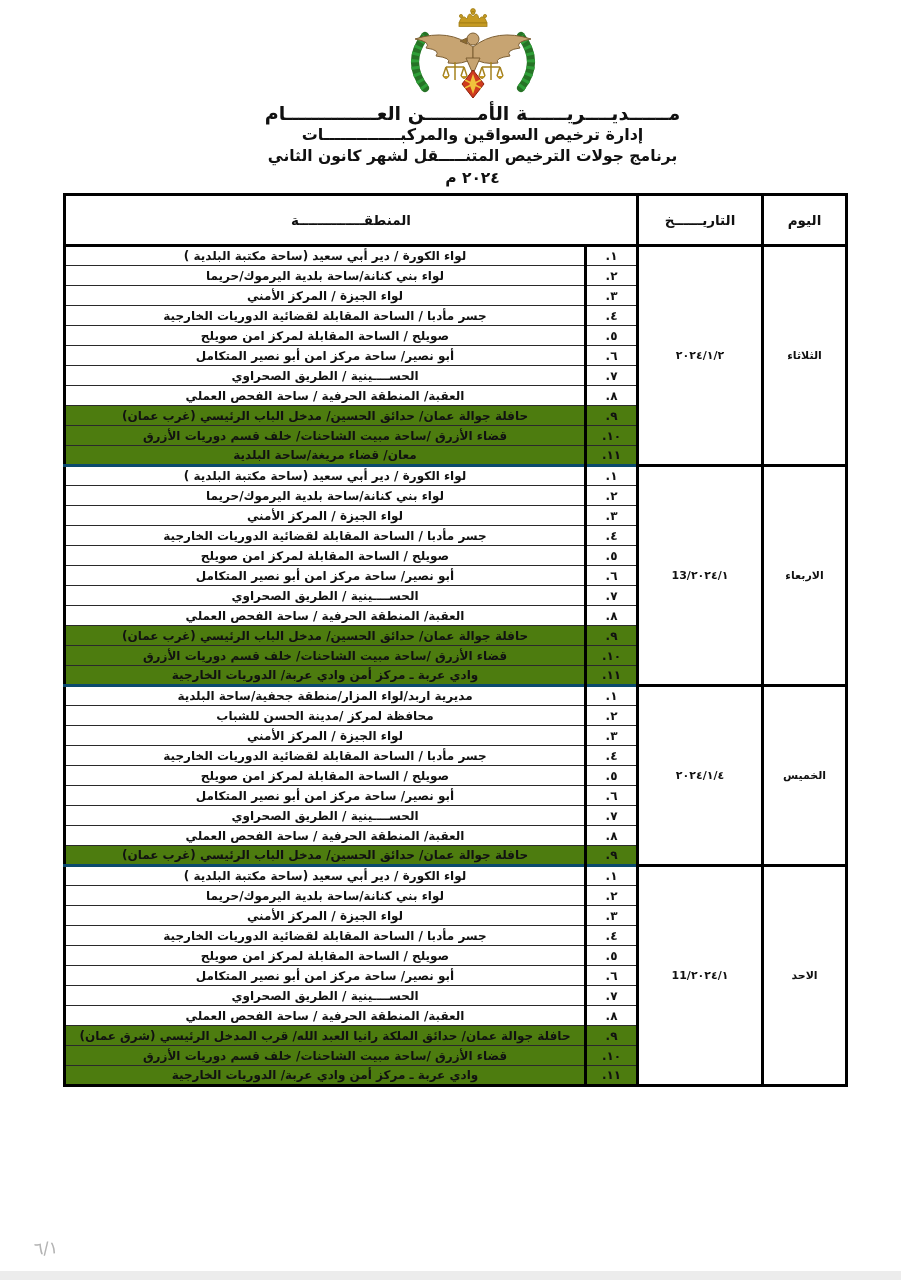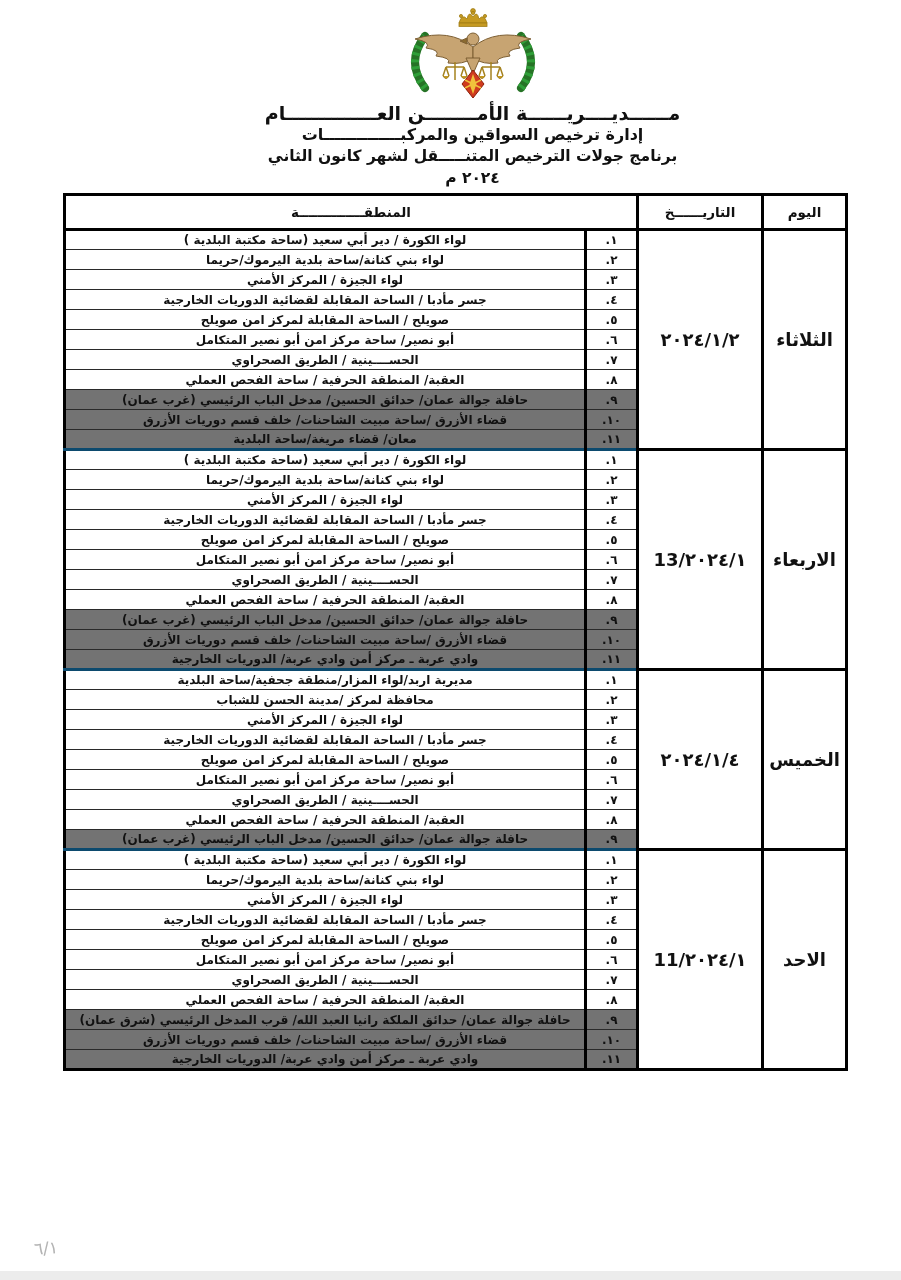--- a/index.html
+++ b/index.html
@@ -28,45 +28,45 @@
     border-collapse:collapse;
     table-layout:fixed;
     border:3px solid #000;
     background:#fff;
   }
   th {
     border:3px solid #000;
     font-size:13.5px;
     font-weight:bold;
     height:23px;
-    padding:8px 4px;
+    padding:16px 4px;
     text-align:center;
     vertical-align:middle;
   }
   td {
     border:1px solid #2a2a2a;
     font-size:12px;
     font-weight:bold;
     height:20px;
     padding:0 4px;
     text-align:center;
     vertical-align:middle;
     white-space:nowrap;
     overflow:hidden;
   }
   td.day-cell, td.date-cell {
     border:3px solid #000;
-    font-size:18px;
+    font-size:11px;
   }
   td.num-cell {
     border-left:3px solid #000;
     border-right:3px solid #000;
   }
   tr.group-start td { border-top:3px solid #0c4a6e; }
-  tr.shaded td.num-cell, tr.shaded td.region-cell { background:#737373; }
+  tr.shaded td.num-cell, tr.shaded td.region-cell { background:#4d7c0f; }
 
   .pagenum {
     position:absolute;
     left:34px; top:1238px;
     direction:ltr;
     font-size:17px;
     color:#b3b3b3;
     transform:rotate(-4deg);
   }
   .page-edge {

